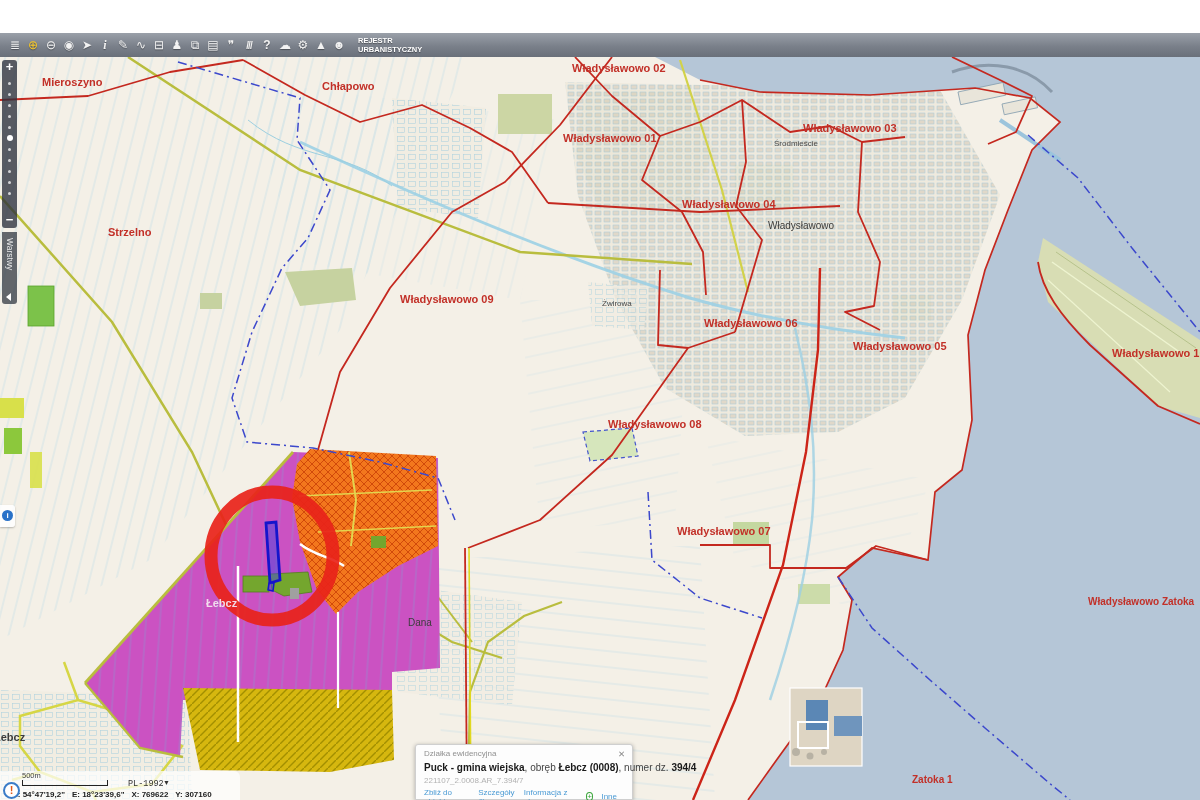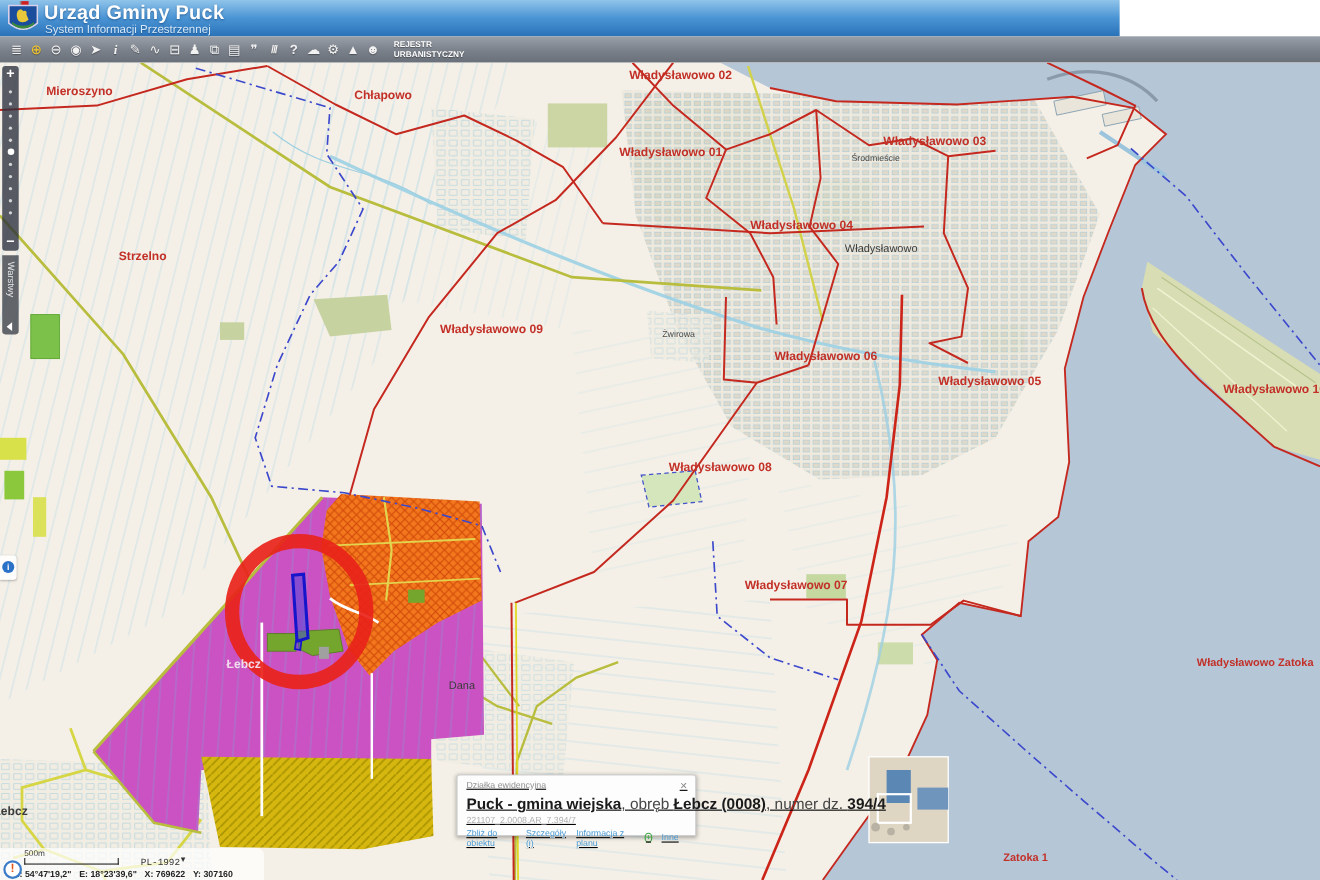--- a/index.html
+++ b/index.html
@@ -63,49 +63,38 @@
   #crs { position:absolute; left:128px; top:8px; font-size:8.5px; color:#333; cursor:pointer;font-family:Liberation Mono, monospace; }
   #crs-caret { position:absolute; left:163px; top:8px; font-size:7px; color:#333; cursor:pointer; }
   #coords { position:absolute; left:12px; top:19px; width:225px; font-size:8px; font-weight:bold; color:#222;
     white-space:nowrap; }
   #coords span { margin-right:7px; }
   #info-btn { position:absolute; left:3px; top:782px; width:17px; height:17px; border-radius:50%;
     background:#fff; border:2px solid #3a7cc8; color:#e05818; font-weight:bold; font-size:11px;
     text-align:center; line-height:13px; cursor:pointer; }
 
   
-  #popup { position:absolute; left:415px; top:704px; width:218px; height:56px; background:#fdfdfd;
+  #popup { position:absolute; left:415px; top:744px; width:218px; height:56px; background:#fdfdfd;
     border:1px solid #cfcfcf; border-radius:3px 3px 0 0; box-shadow:0 1px 4px rgba(0,0,0,.3);
-    padding:4px 7px 0 8px; font-size:8.5px;text-decoration:underline; }
+    padding:4px 7px 0 8px; font-size:8.5px; }
   #popup-title-row { display:flex; justify-content:space-between; color:#909090; font-size:8px; }
   #popup-close { color:#8a8a8a; cursor:pointer; font-size:8.5px; }
-  #popup-main { margin-top:3px; color:#454545; font-size:14px; white-space:nowrap; }
+  #popup-main { margin-top:3px; color:#454545; font-size:10px; white-space:nowrap; }
   #popup-main b { color:#1a1a1a; }
   #popup-ident { margin-top:2.5px; color:#b2b2b2; font-size:8px; }
   #popup-links { margin-top:3px; color:#4a9ad4; font-size:8px; display:flex; align-items:center; }
   #popup-links .plink { margin-right:8px; cursor:pointer; }
   #plus-icon { display:inline-block; width:9px; height:9px; border:1.2px solid #3aa53a; color:#3aa53a;
     border-radius:50%; font-size:8px; line-height:8px; text-align:center; margin-right:8px; cursor:pointer; }
 </style>
 </head>
 <body>
 
 <div id="app">
 
-  <div id="header">
-    <svg id="logo" viewBox="0 0 28 31">
-      <rect x="12" y="0" width="7" height="4" fill="#cc2222"></rect>
-      <rect x="11" y="0" width="1.5" height="6" fill="#888"></rect>
-      <path d="M1,4 L27,4 L27,20 Q14,31 1,20 Z" fill="#1a4e9c" stroke="#d8d0e8" stroke-width="1.5"></path>
-      <path d="M9,9 Q12,6 14,9 Q18,8 17,12 L19,17 Q14,21 10,18 Q7,14 9,9 Z" fill="#e8c83a"></path>
-      <path d="M4,19 Q14,26 24,19 L24,21 Q14,29 4,21 Z" fill="#3a8a3a"></path>
-    </svg>
-    <div id="app-title">Urząd Gminy Puck</div>
-    <div id="app-subtitle">System Informacji Przestrzennej</div>
-  </div>
   <div id="header-right"></div>
 
   <div id="toolbar">
     <span class="tool">≣</span>
     <span class="tool active">⊕</span>
     <span class="tool">⊖</span>
     <span class="tool">◉</span>
     <span class="tool">➤</span>
     <span class="tool" style="font-style:italic;font-family:'Liberation Serif',serif;font-weight:bold">i</span>
     <span class="tool">✎</span>

